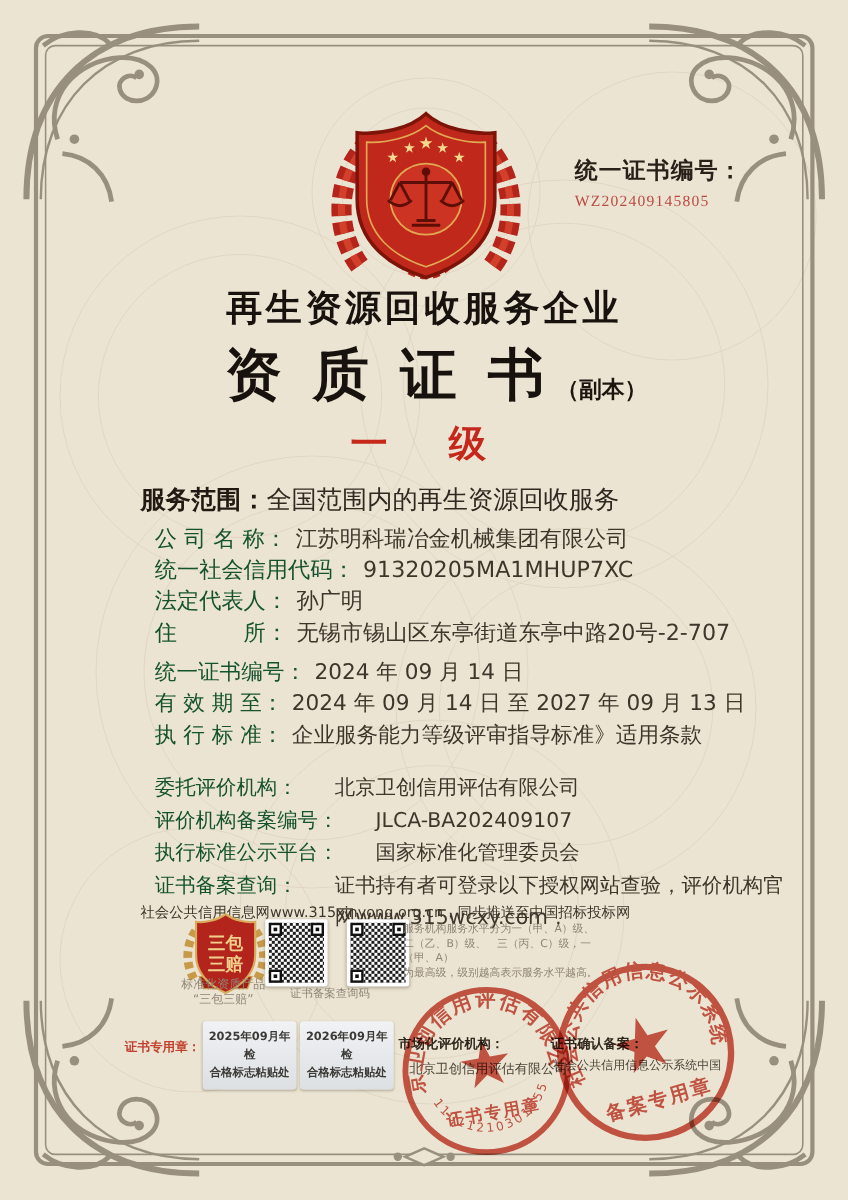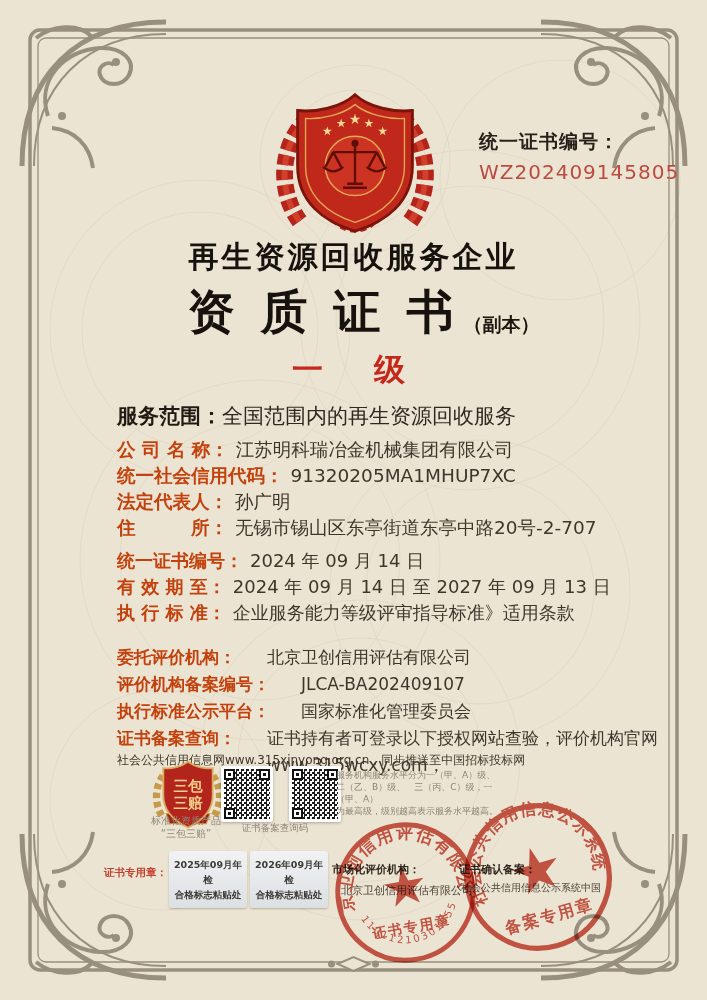--- a/index.html
+++ b/index.html
@@ -8,37 +8,37 @@
     background:#ece4d3; overflow:hidden;
     font-family:"DejaVu Sans","Liberation Sans",sans-serif;
     color:#2a241c;
   }
   .abs { position:absolute; }
   svg text { font-family:"DejaVu Sans","Liberation Sans",sans-serif; }
 
   
   .certno { left:479px; top:129px; }
   .certno .lbl { font-size:19px; font-weight:bold; color:#292019; letter-spacing:1px; }
-  .certno .num { font-size:20px; color:#bb4a41; letter-spacing:1px; margin-top:5px; }
+  .certno .num { font-size:13px; color:#bb4a41; letter-spacing:1px; margin-top:5px;font-family:Liberation Serif, serif; }
 
   .title1 { left:0; top:237px; width:707px; text-align:center;
             font-size:30px; font-weight:bold; color:#17120e; letter-spacing:3px; }
   .title2-row { left:0; top:281px; width:707px; display:flex; justify-content:center; align-items:flex-end; }
   .title2 { font-size:47px; font-weight:bold; color:#17120e; letter-spacing:26px; padding-left:20px; }
   .copytag { font-size:19px; font-weight:bold; color:#1d160f; margin-left:-16px; margin-bottom:6px; white-space:nowrap; }
   .grade { left:0; top:349px; width:707px; text-align:center;
            font-size:31px; font-weight:bold; color:#c5281b; letter-spacing:10px; }
 
   
   .block { left:117px; width:545px; }
   .scope-row { font-size:21px; line-height:30px; margin-bottom:6px; }
   .scope-row .lbl { font-weight:bold; color:#221a12; }
   .scope-row .val { color:#2e2921; }
   .row { display:flex; align-items:flex-start; }
-  .row .lbl { font-weight:bold; color:#c2410c; white-space:pre; }
+  .row .lbl { font-weight:normal; color:#14532d; white-space:pre;margin-left:12px; }
   .row .val { margin-left:7px; color:#3e362b; }
   .info-block { top:401px; }
   .info-block .row { font-size:18.5px; line-height:26px; }
   .dates-block { top:548px; }
   .dates-block .row { font-size:18px; line-height:26px; }
   .agency-block { top:644px; }
   .agency-block .row { font-size:17px; line-height:27px;gap:24px; }
   .agency-line2 { top:748px; font-size:12px; color:#3e362b; line-height:24px; }
 
   

